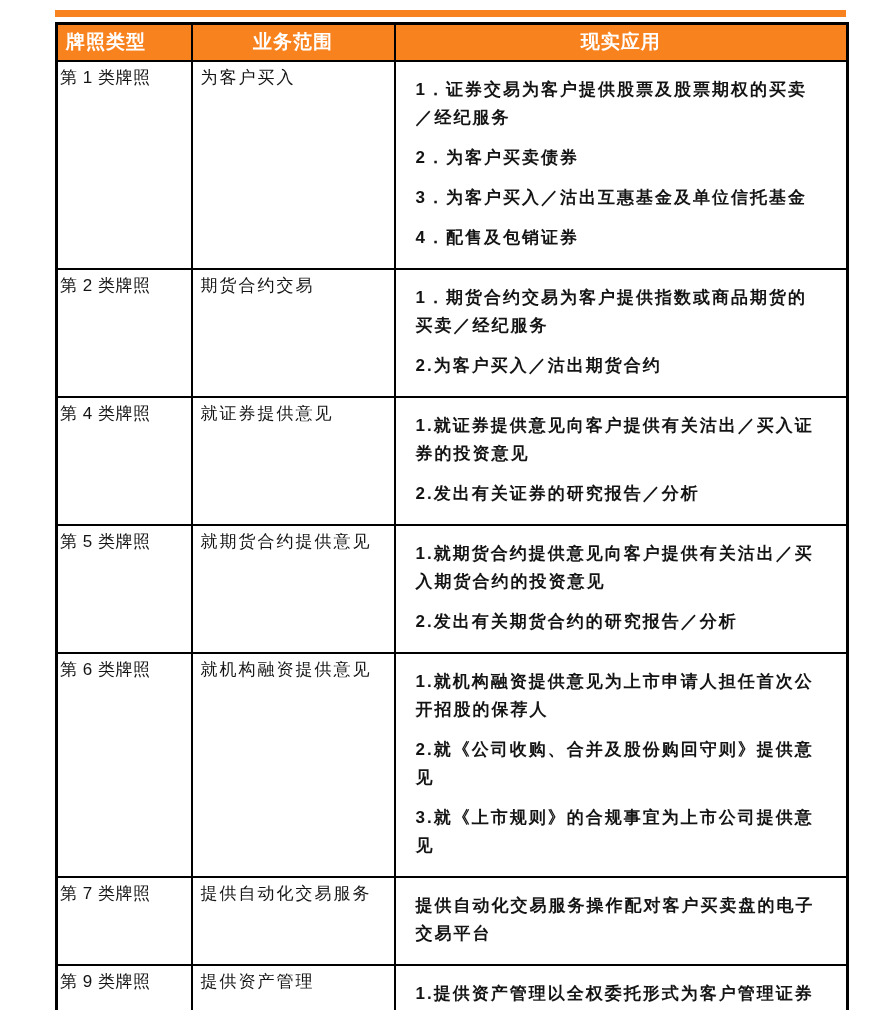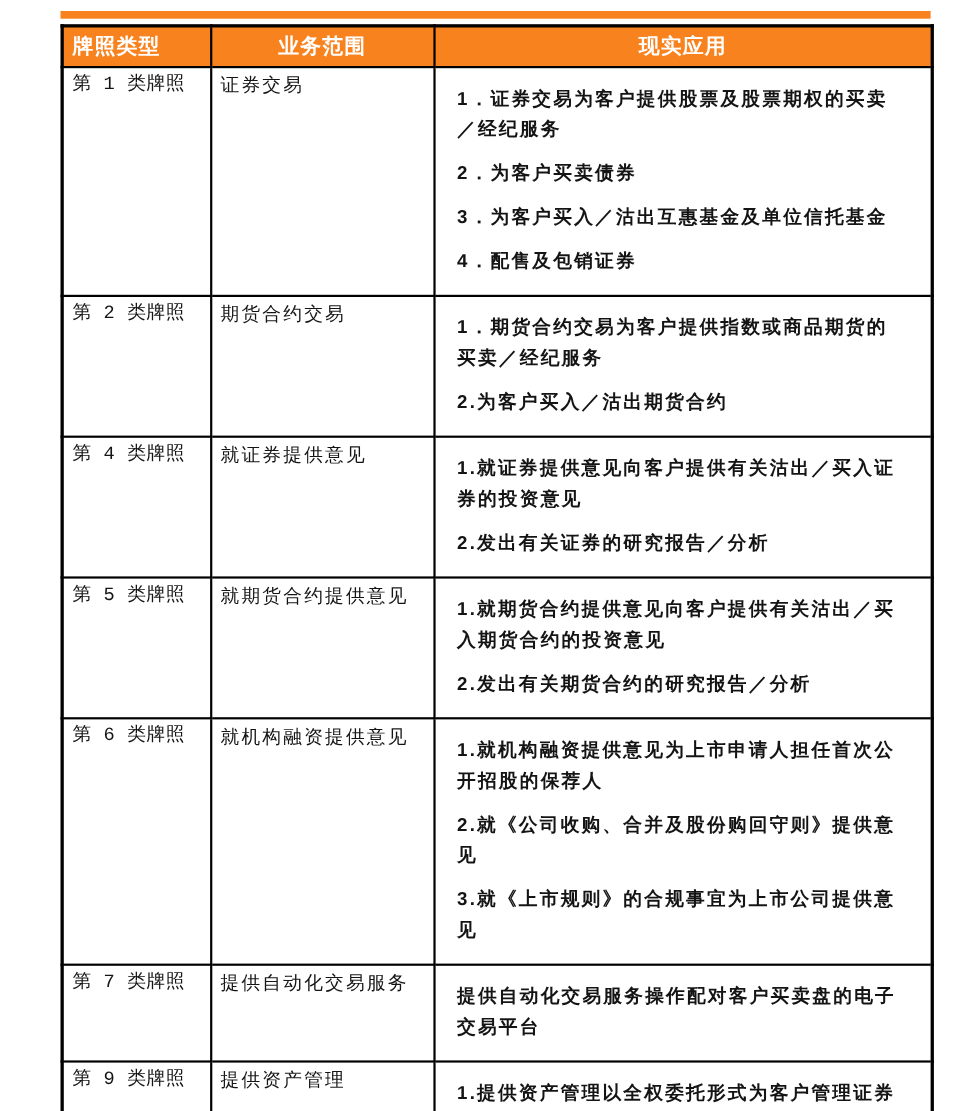--- a/index.html
+++ b/index.html
@@ -48,24 +48,23 @@
   thead th.h-license { text-align: left; }
 
   tbody td {
     font-size: 17px;
     line-height: 28px;
     padding: 2px 8px 4px 8px;
     letter-spacing: 2px;
   }
   td.col-license {
     letter-spacing: 0.5px;
-    padding-left: 8px;
+    padding-left: 2px;
     padding-right: 4px;
     white-space: nowrap;
-    font-family: Liberation Mono, monospace;
   }
   td.col-scope { letter-spacing: 2px; }
   td.col-app p {
     margin: 12px;
     white-space: pre-line;
     font-weight: bold;
   }
 </style>
 </head>
 <body>
@@ -83,21 +82,21 @@
     <thead>
       <tr>
         <th class="h-license">牌照类型</th>
         <th class="h-scope">业务范围</th>
         <th class="h-app">现实应用</th>
       </tr>
     </thead>
     <tbody>
       <tr>
         <td class="col-license">第 1 类牌照</td>
-        <td class="col-scope">证券交易</td>
+        <td class="col-scope">为客户买入</td>
         <td class="col-app">
           <p>1．证券交易为客户提供股票及股票期权的买卖
 ／经纪服务</p>
           <p>2．为客户买卖债券</p>
           <p>3．为客户买入／沽出互惠基金及单位信托基金</p>
           <p>4．配售及包销证券</p>
         </td>
       </tr>
       <tr>
         <td class="col-license">第 2 类牌照</td>

